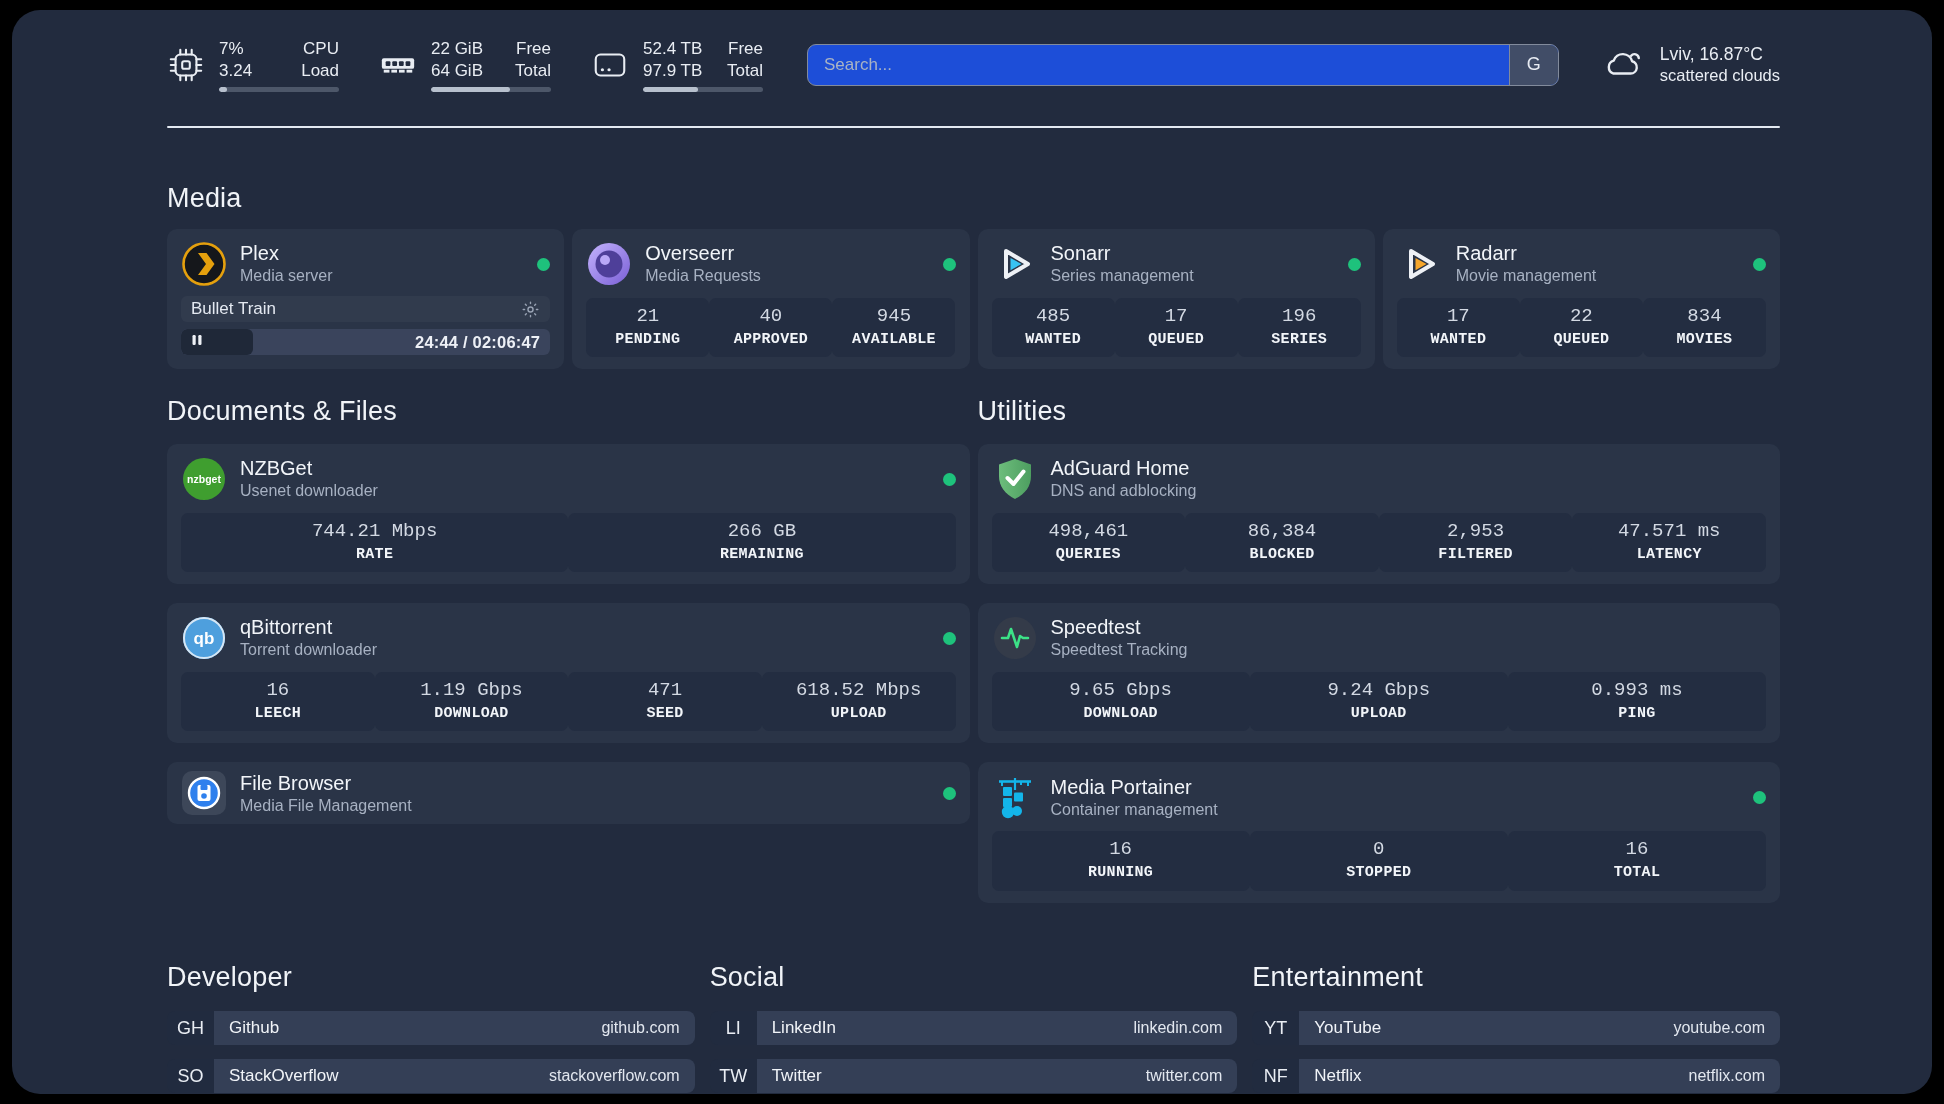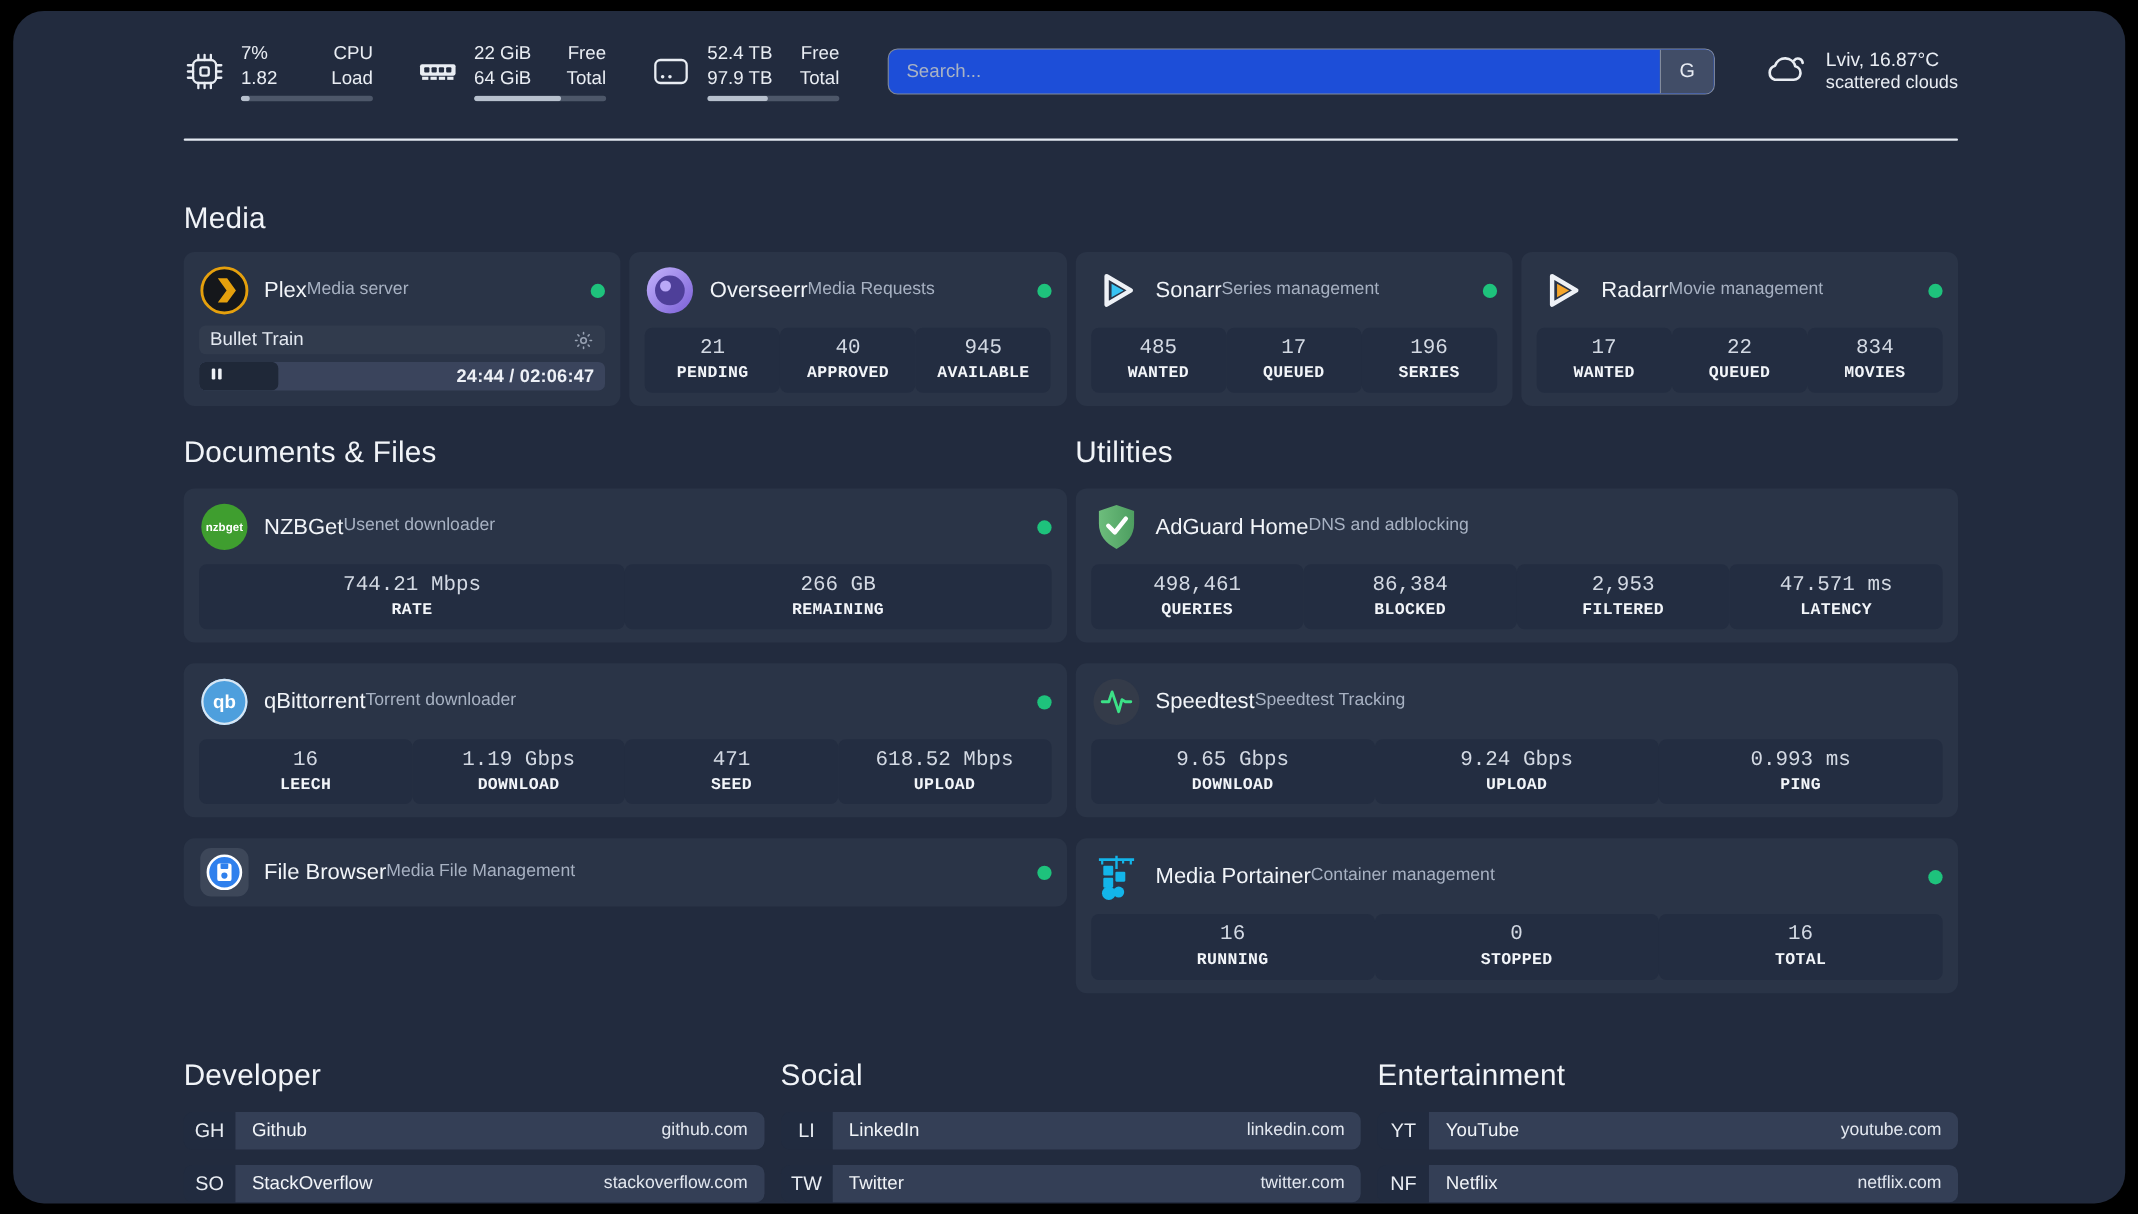--- a/index.html
+++ b/index.html
@@ -39,21 +39,21 @@
 
   
   .section-title{font-size:27px;color:#f1f4f8;font-weight:500;letter-spacing:.2px;line-height:1.25;}
   .media-title{margin-top:54px;margin-bottom:14px;}
 
   .media-grid{display:grid;grid-template-columns:repeat(4,1fr);gap:8px;}
 
   .card{background:#2a3447;border-radius:10px;padding:12px 14px;box-sizing:border-box;cursor:pointer;}
   .card-head{display:flex;align-items:center;gap:13px;}
   .app-icon{width:46px;height:46px;flex:0 0 auto;display:flex;align-items:center;justify-content:center;}
-  .card-titles{display:flex;flex-direction:row;}
+  .card-titles{display:flex;flex-direction:column;}
   .card-title{font-size:20px;color:#f2f5f9;font-weight:500;line-height:1.2;}
   .card-sub{font-size:16px;color:#a7b1c2;line-height:1.3;margin-top:1px;}
   .dot{width:13px;height:13px;border-radius:50%;margin-left:auto;flex:0 0 auto;}
 
   .stats{display:flex;margin-top:11px;font-family:Liberation Mono, monospace;}
   .stat{flex:1;background:#232d41;border-radius:7px;text-align:center;padding:6px 4px 8px;}
   .stat-value{font-size:19px;color:#d3d9e3;line-height:1.35;}
   .stat-label{font-size:15px;color:#f2f5f9;font-weight:700;line-height:1.3;letter-spacing:.3px;}
 
   
@@ -96,21 +96,21 @@
             <svg viewBox="0 0 40 40" width="38" height="38" fill="none" stroke="#e9edf3" stroke-width="2.2" stroke-linecap="round">
               <rect x="9" y="9" width="22" height="22" rx="5"></rect>
               <rect x="16" y="16" width="8" height="8" rx="2"></rect>
               <path d="M14 9V4 M20 9V4 M26 9V4 M14 36V31 M20 36V31 M26 36V31 M9 14H4 M9 20H4 M9 26H4 M36 14H31 M36 20H31 M36 26H31"></path>
             </svg>
           </span>
           <div class="sysstat-body">
             <div class="sysstat-rows">
               <div class="col-vals">
                 <span>7%</span>
-                <span>1.82</span>
+                <span>3.24</span>
               </div>
               <div class="col-labs">
                 <span>CPU</span>
                 <span>Load</span>
               </div>
             </div>
             <div class="sysbar">
               <div class="sysbar-fill" style="width: 7%;"></div>
             </div>
           </div>

